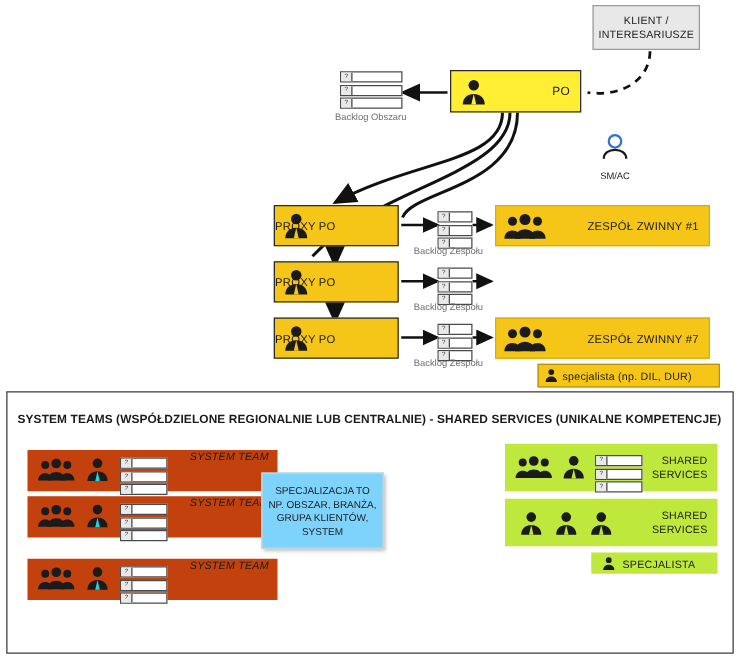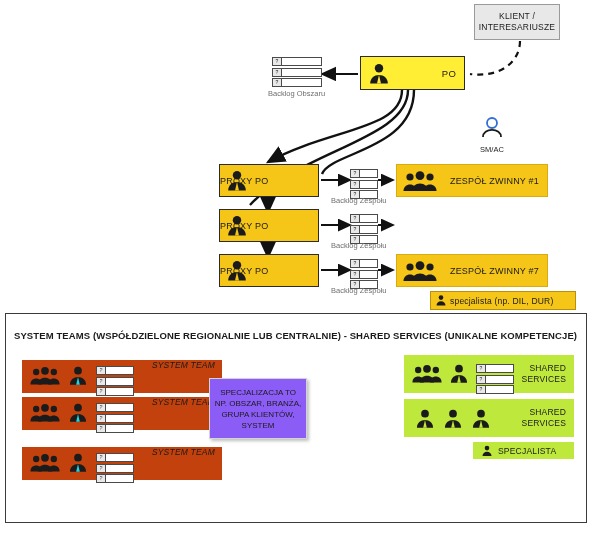--- a/index.html
+++ b/index.html
@@ -32,21 +32,21 @@
 
   
   .proxy{
     width:100px;height:33px;background:#f5c518;border:1.5px solid #2b2b2b;
     justify-content:flex-start;padding-right:7px;left:219px;
   }
   .proxy .lbl{font-size:9px;color:#1b1b1b;font-weight:400;}
 
   
   .team{
-    width:152px;height:33px;background:#f5c518;border:1px solid #d8ab10;
+    width:172px;height:33px;background:#f5c518;border:1px solid #d8ab10;
     justify-content:flex-end;padding-right:8px;left:396px;
   }
   .team .lbl{font-size:9px;color:#1b1b1b;}
 
   
   .ico{position:absolute;display:block;}
 
   
   .stack{position:absolute;display:flex;flex-direction:column;gap:1.5px;}
   .bitem{display:flex;align-items:stretch;background:#ffffff;border:1px solid #4a4a4a;height:7px;}
@@ -56,21 +56,21 @@
 
   
   .speclegend{
     position:absolute;left:430px;top:291px;width:140px;height:17px;
     background:#f5c518;border:1px solid #b8900c;display:flex;align-items:center;
     padding-left:4px;gap:3px;
   }
   .speclegend .lbl{font-size:8.5px;color:#1b1b1b;}
 
   
-  .smac{position:absolute;left:472px;top:116px;width:40px;text-align:center;}
+  .smac{position:absolute;left:472px;top:106px;width:40px;text-align:center;}
   .smac .cap{font-size:7.5px;color:#1b1b1b;margin-top:1px;}
 
   
   .panel{
     position:absolute;left:5px;top:313px;width:582px;height:210px;
     background:#ffffff;border:1.6px solid #3a3a3a;box-sizing:border-box;
   }
   .panel-title{
     position:absolute;left:14px;top:330px;font-size:9.5px;font-weight:bold;
     color:#1b1b1b;letter-spacing:.1px;white-space:nowrap;
@@ -95,21 +95,21 @@
 
   .ssbadge{
     position:absolute;left:473px;top:442px;width:101px;height:17px;background:#bee83b;
     display:flex;align-items:center;gap:5px;padding-left:8px;box-sizing:border-box;
   }
   .ssbadge .lbl{font-size:8.5px;color:#1b1b1b;}
 
   
   .tooltip{
     position:absolute;left:209px;top:378px;width:98px;height:61px;
-    background:#8b5cf6;border:1px solid #d3d3d3;
+    background:#7dd3fc;border:1px solid #d3d3d3;
     box-shadow:2px 2px 3px rgba(0,0,0,.25);
     display:flex;align-items:center;justify-content:center;text-align:center;
     font-size:8px;line-height:11px;color:#1b1b1b;padding:2px 4px;box-sizing:border-box;
   }
 </style>
 </head>
 <body>
 
 <div id="canvas">
 

